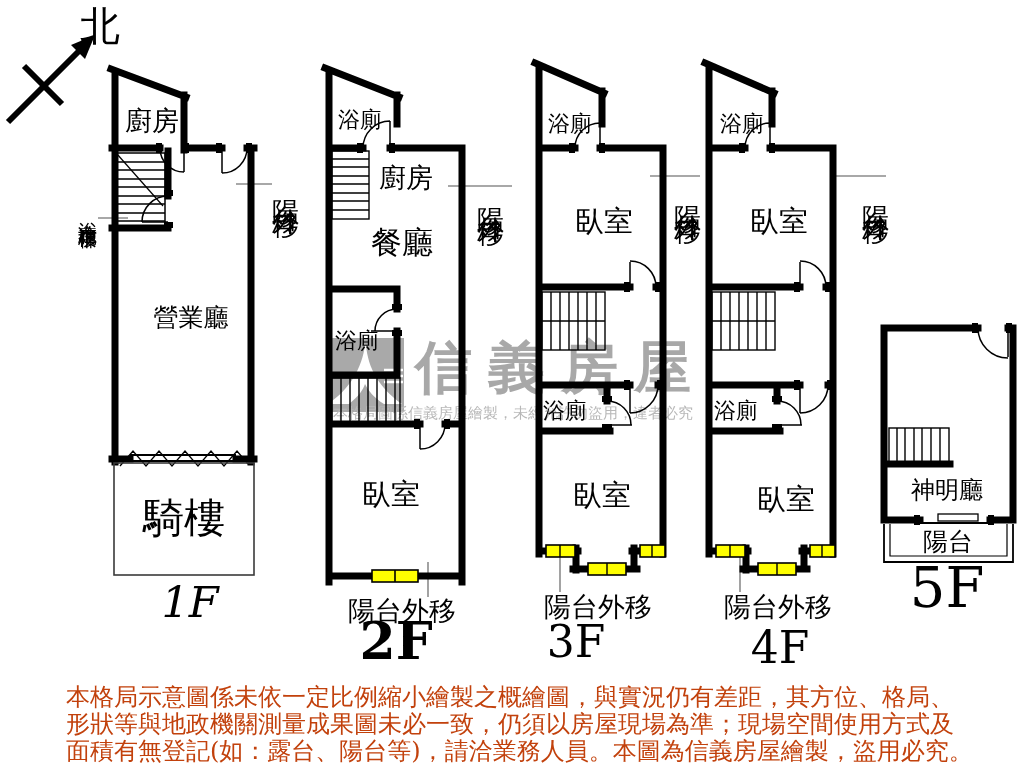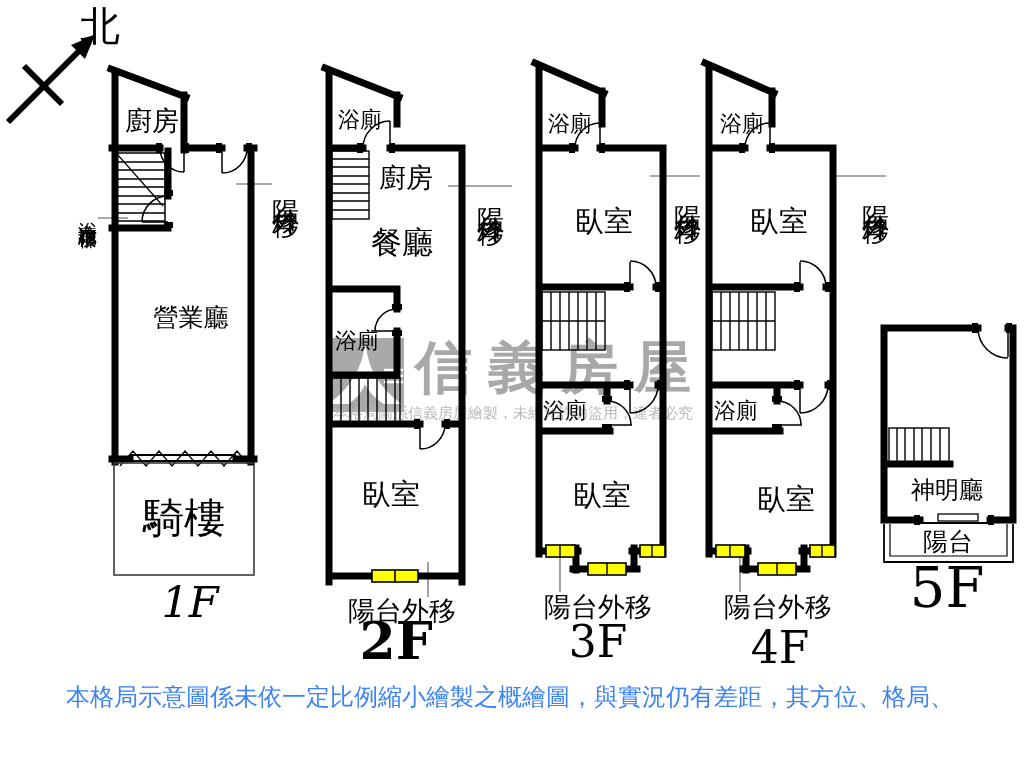--- a/index.html
+++ b/index.html
@@ -3,21 +3,21 @@
 <meta charset="utf-8">
 <style>
   html,body{margin:0;padding:0;background:#fff;}
   #stage{position:relative;width:1024px;height:768px;background:#ffffff;overflow:hidden;
          font-family:"DejaVu Serif",serif;}
   #plan-svg{position:absolute;left:0;top:0;z-index:1;}
   .lbl{position:absolute;transform:translate(-50%,-50%);z-index:2;color:#000;
        white-space:nowrap;line-height:1;font-family:"DejaVu Serif",serif;}
   .vert{writing-mode:vertical-rl;text-orientation:upright;letter-spacing:4px;}
   .floorlabel{font-family:"DejaVu Serif",serif;}
-  .disclaimer{position:absolute;left:66px;z-index:2;font-size:24px;color:#3b82f6;
+  .disclaimer{position:absolute;left:66px;z-index:2;font-size:24px;color:#c2410c;
               white-space:nowrap;font-family:"DejaVu Serif",serif;}
   svg text.brand{font-family:"DejaVu Serif",serif;font-weight:bold;}
   svg text.notice{font-family:"DejaVu Serif",serif;}
 </style>
 </head>
 <body>
 
 <div id="stage">
 
   <svg id="plan-svg" width="1024" height="768" viewBox="0 0 1024 768">
@@ -151,30 +151,32 @@
   <div class="lbl" style="left:391px;top:494px;font-size:29px;">臥室</div>
   <div class="lbl" style="left:402px;top:610px;font-size:27px;">陽台外移</div>
   <div class="lbl floorlabel" style="left:396px;top:641px;font-size:52px;font-weight:bold;">2F</div>
   <div class="lbl vert" style="left:491px;top:195px;font-size:27px;">陽台外移</div>
 
   <div class="lbl" style="left:570px;top:124px;font-size:22px;">浴廁</div>
   <div class="lbl" style="left:604px;top:221px;font-size:29px;">臥室</div>
   <div class="lbl" style="left:565px;top:411px;font-size:22px;">浴廁</div>
   <div class="lbl" style="left:602px;top:495px;font-size:29px;">臥室</div>
   <div class="lbl" style="left:598px;top:606px;font-size:27px;">陽台外移</div>
-  <div class="lbl floorlabel" style="left:598px;top:642px;font-size:44px;">3F</div>
+  <div class="lbl floorlabel" style="left:576px;top:642px;font-size:44px;">3F</div>
   <div class="lbl vert" style="left:688px;top:193px;font-size:27px;">陽台外移</div>
 
   <div class="lbl" style="left:742px;top:124px;font-size:22px;">浴廁</div>
   <div class="lbl" style="left:779px;top:221px;font-size:29px;">臥室</div>
   <div class="lbl" style="left:736px;top:411px;font-size:22px;">浴廁</div>
   <div class="lbl" style="left:786px;top:499px;font-size:29px;">臥室</div>
   <div class="lbl" style="left:778px;top:606px;font-size:27px;">陽台外移</div>
   <div class="lbl floorlabel" style="left:780px;top:648px;font-size:44px;">4F</div>
   <div class="lbl vert" style="left:876px;top:193px;font-size:27px;">陽台外移</div>
 
   <div class="lbl" style="left:947px;top:490px;font-size:24px;">神明廳</div>
   <div class="lbl" style="left:948px;top:541px;font-size:25px;text-align:right;">陽台</div>
   <div class="lbl floorlabel" style="left:947px;top:588px;font-size:56px;text-align:right;">5F</div>
 
   <div class="disclaimer" style="top:681px;">本格局示意圖係未依一定比例縮小繪製之概繪圖，與實況仍有差距，其方位、格局、</div>
+  <div class="disclaimer" style="top:708px;">形狀等與地政機關測量成果圖未必一致，仍須以房屋現場為準；現場空間使用方式及</div>
+  <div class="disclaimer" style="top:735px;">面積有無登記(如：露台、陽台等)，請洽業務人員。本圖為信義房屋繪製，盜用必究。</div>
 
 </div>
 
 </body></html>

